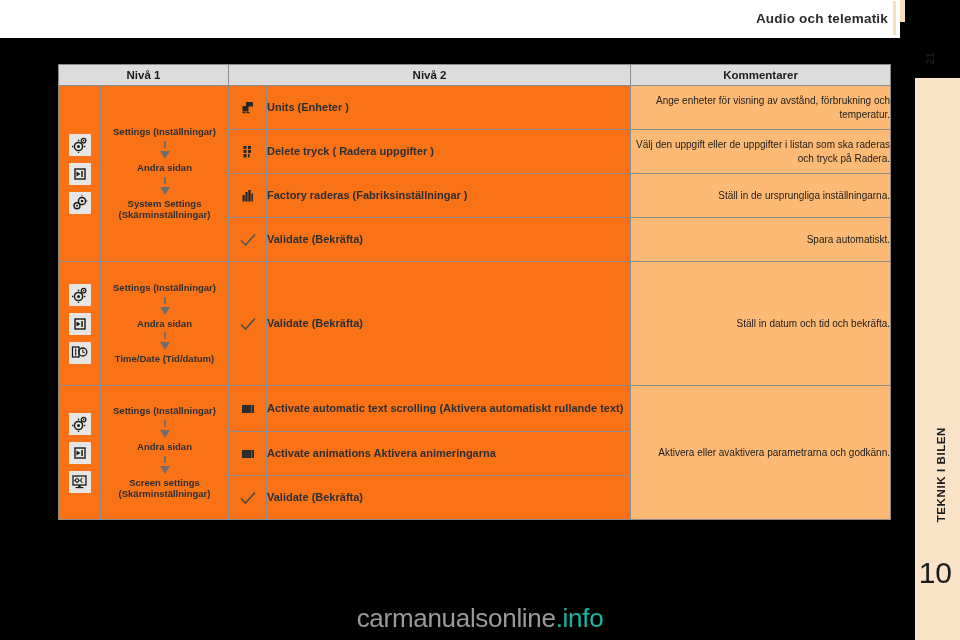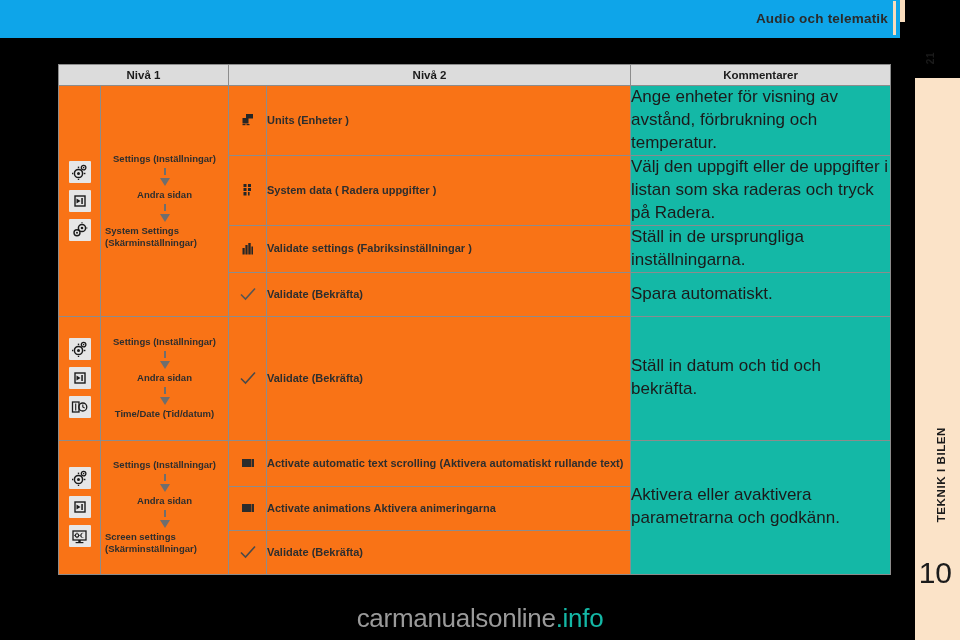--- a/index.html
+++ b/index.html
@@ -14,21 +14,21 @@
     overflow: hidden;
     font-family: "Liberation Sans", sans-serif;
     color: #1b1b1b;
   }
 
   
   .header-band {
     position: absolute;
     left: 0; top: 0;
     width: 960px; height: 38px;
-    background: #0ea5e9;
+    background: #ffffff;
   }
   .header-title {
     position: absolute;
     right: 72px;
     top: 11px;
     font-size: 13.5px;
     font-weight: bold;
     color: #2b2b2b;
     letter-spacing: 0.2px;
     white-space: nowrap;
@@ -146,26 +146,27 @@
   col.c-icon2  { width: 38px; }
   col.c-label  { width: 364px; }
   col.c-note   { width: 260px; }
 
   
   td.dark {
     background: #f97316;
     color: #2e2e2e;
   }
   td.note {
-    background: #14b8a6;
+    background: #fdba74;
     color: #1b1b1b;
-    font-size: 17px;
+    font-size: 10px;
     line-height: 1.35;
     padding: 6px 8px;
     vertical-align: middle;
+    text-align: right;
   }
 
   
   .icon-stack {
     display: flex;
     flex-direction: column;
     align-items: center;
     justify-content: center;
     gap: 7px;
     padding: 6px 0;
@@ -182,20 +183,21 @@
   }
   .ico svg { display: block; }
 
   
   .path {
     display: flex;
     flex-direction: column;
     align-items: center;
     justify-content: center;
     padding: 8px 4px;
+    text-align: center;
     font-size: 9.5px;
     font-weight: bold;
     line-height: 1.25;
     color: #2e2e2e;
   }
   .path .arrow {
     width: 0; height: 0;
     margin: 3px 0;
     border-left: 5px solid transparent;
     border-right: 5px solid transparent;
@@ -334,36 +336,36 @@
             <svg width="16" height="16" viewBox="0 0 16 16">
               <rect x="3.5" y="2" width="3" height="3" fill="#262626"></rect>
               <rect x="8" y="2" width="3" height="3" fill="#262626"></rect>
               <rect x="3.5" y="6" width="3" height="3" fill="#262626"></rect>
               <rect x="8" y="6" width="3" height="3" fill="#262626"></rect>
               <rect x="3.5" y="10" width="3" height="3.5" fill="#262626"></rect>
               <rect x="8" y="10" width="1.6" height="3.5" fill="#262626"></rect>
             </svg>
           </div>
         </td>
-        <td class="dark l2label">System data ( Radera uppgifter )</td>
+        <td class="dark l2label">Delete tryck ( Radera uppgifter )</td>
         <td class="note">Välj den uppgift eller de uppgifter i listan som ska raderas och tryck på Radera.</td>
       </tr>
 
       <tr class="r-h">
         <td class="dark">
           <div class="l2icon">
             <svg width="16" height="16" viewBox="0 0 16 16">
               <rect x="2.5" y="7" width="2.2" height="6.5" fill="#262626"></rect>
               <rect x="5.4" y="4" width="2.2" height="9.5" fill="#262626"></rect>
               <rect x="8.3" y="2" width="2.4" height="11.5" fill="#262626"></rect>
               <rect x="11.4" y="5.5" width="1.6" height="8" fill="#262626"></rect>
             </svg>
           </div>
         </td>
-        <td class="dark l2label">Validate settings (Fabriksinställningar )</td>
+        <td class="dark l2label">Factory raderas (Fabriksinställningar )</td>
         <td class="note">Ställ in de ursprungliga inställningarna.</td>
       </tr>
 
       <tr class="r-h">
         <td class="dark">
           <div class="l2icon">
             <svg width="18" height="14" viewBox="0 0 18 14">
               <polyline points="2,7.5 6.5,12 16,1.5" fill="none" stroke="#555555" stroke-width="1.6"></polyline>
             </svg>
           </div>

